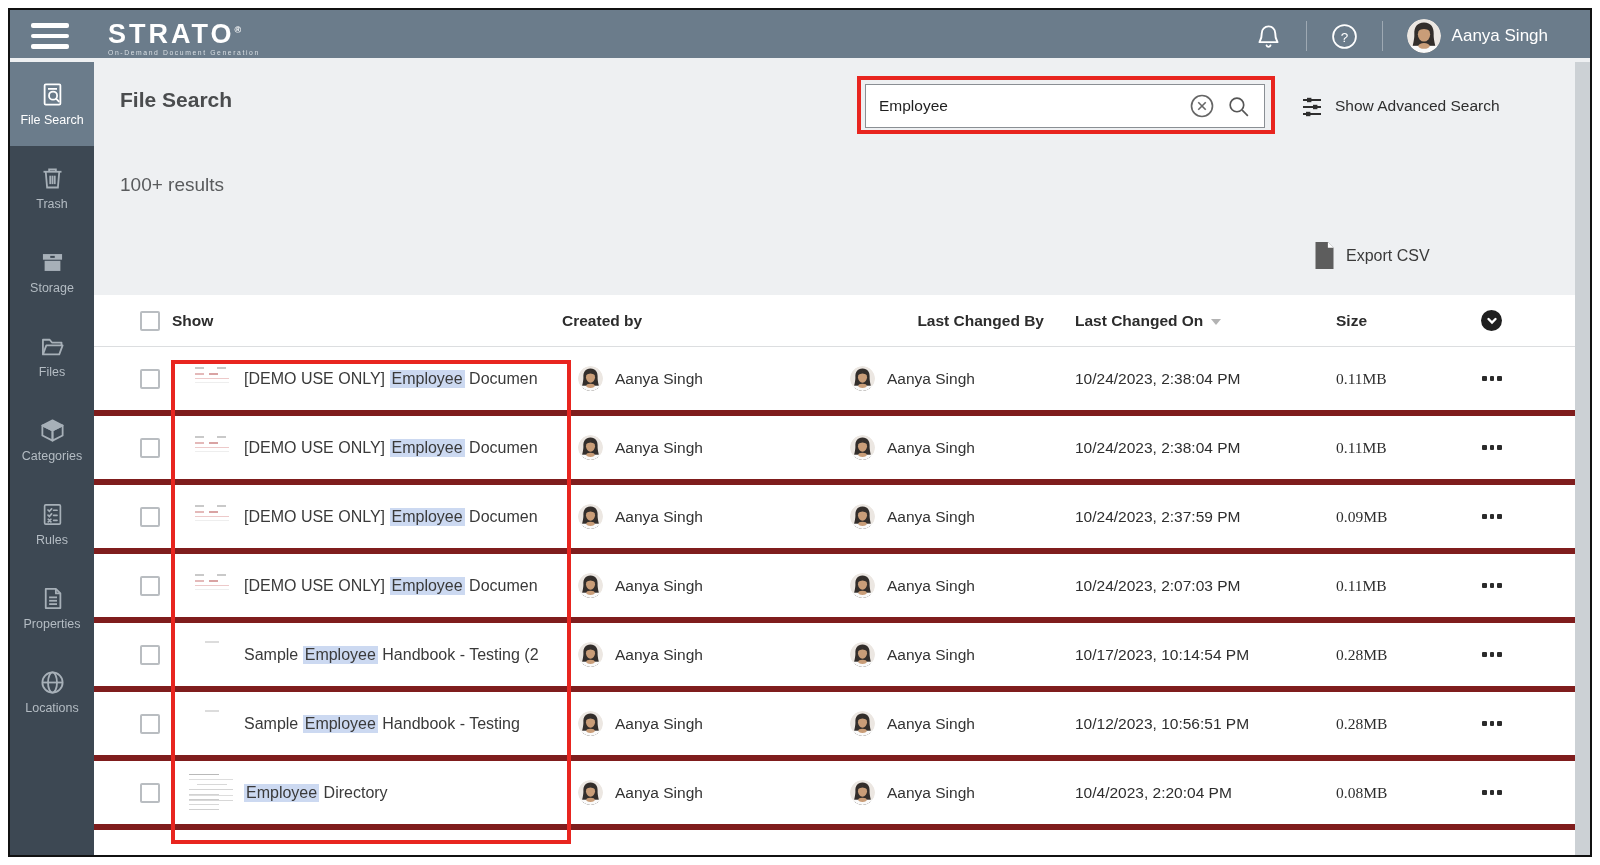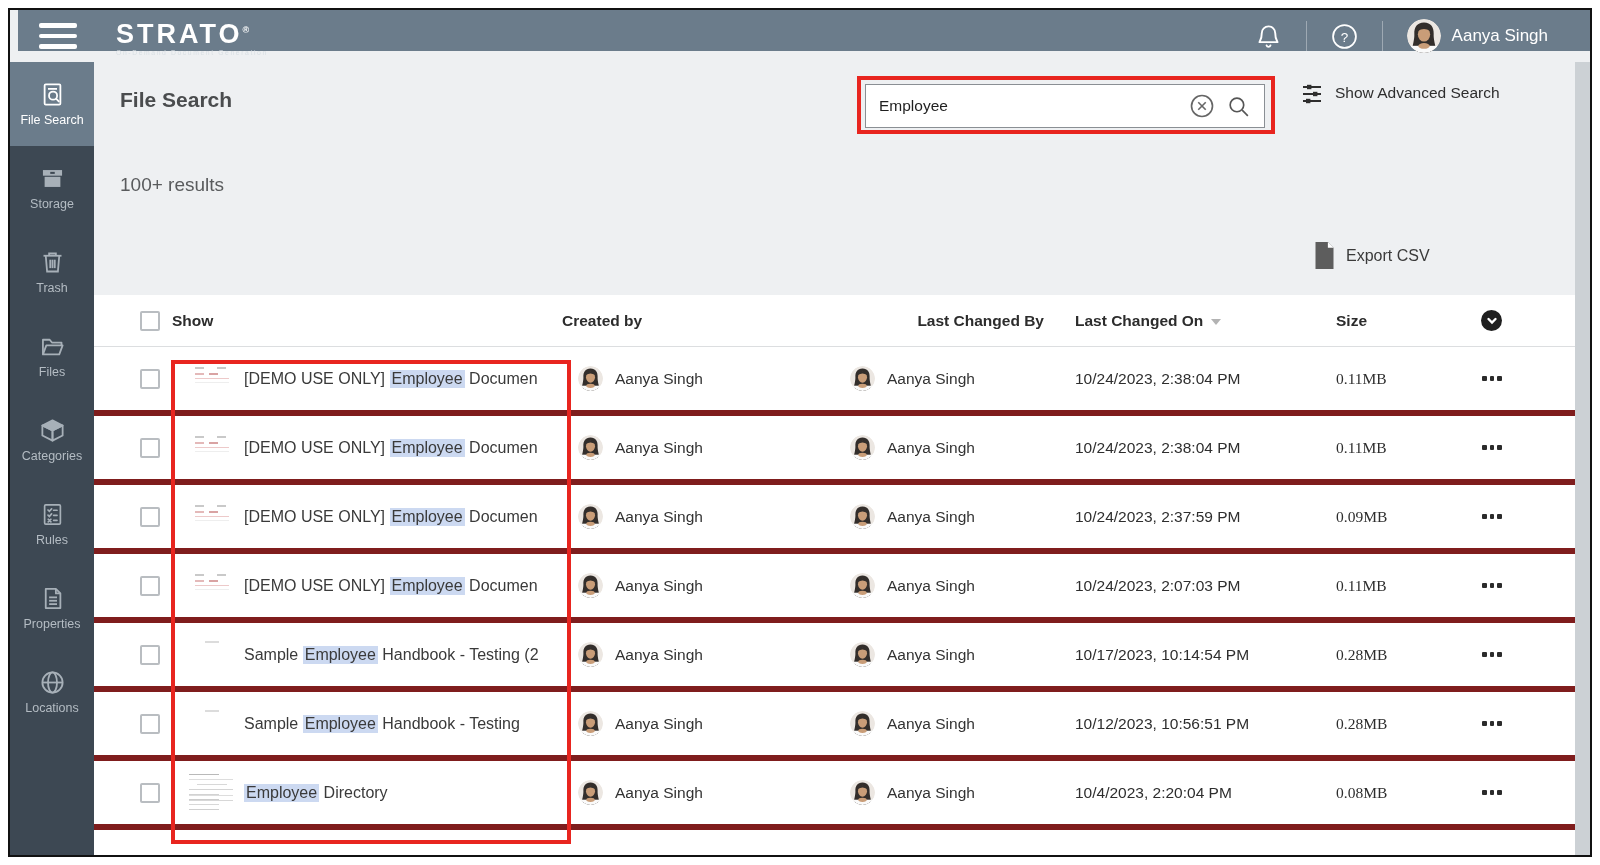--- a/index.html
+++ b/index.html
@@ -1,21 +1,21 @@
 <!DOCTYPE html>
 <html><head>
 <meta charset="utf-8">
 <style>
   * { margin:0; padding:0; box-sizing:border-box; }
   html,body { width:1600px; height:865px; background:#ffffff; font-family:"Liberation Sans", sans-serif; }
 
   .frame { position:absolute; left:8px; top:8px; width:1584px; height:849px; border:2px solid #111; background:#eef0f2; overflow:hidden; }
 
   
-  .topbar { position:absolute; left:8px; top:0; right:0; height:41px; background:#6b7c8b; z-index:5; }
+  .topbar { position:absolute; left:0; top:0; right:0; height:48px; background:#6b7c8b; z-index:5; }
   .hamburger { position:absolute; left:21px; top:13px; width:38px; height:26px; cursor:pointer; }
   .hamburger span { display:block; width:38px; height:4.5px; background:#fff; border-radius:2px; margin-bottom:6px; }
   .logo { position:absolute; left:98px; top:6px; color:#fff; }
   .logo .word { font-size:27px; font-weight:bold; letter-spacing:3px; line-height:28px; }
   .logo .word sup { font-size:9px; letter-spacing:0; }
   .logo .tag { font-size:6.8px; letter-spacing:1.6px; color:#d9dfe4; margin-top:1px; }
   .top-right { position:absolute; right:42px; top:0; height:52px; display:flex; align-items:center; gap:24px; }
   .tsep { width:1px; height:30px; background:rgba(255,255,255,.35); }
   .user { display:flex; align-items:center; gap:11px; cursor:pointer; }
   .user .uname { color:#fff; font-size:17px; }
@@ -35,21 +35,21 @@
   
   .main { position:absolute; left:84px; top:52px; right:0; bottom:0; background:#eef0f2; }
   .scrollstrip { position:absolute; top:0; right:0; bottom:0; width:15px; background:#ccd1d5; }
   .page-title { position:absolute; left:26px; top:26px; font-size:21px; font-weight:bold; color:#4a4c4e; }
   .results { position:absolute; left:26px; top:112px; font-size:19px; font-weight:normal; color:#595b5d; }
 
   .search-wrap { position:absolute; left:771px; top:22px; width:400px; height:44px; background:#fff; border:1px solid #8a8f94; display:flex; align-items:center; padding:0 13px; }
   .search-wrap input { flex:1; border:none; outline:none; font-size:15.5px; color:#1f1f1f; font-family:"Liberation Sans", sans-serif; background:transparent; }
   .sw-icon { flex:0 0 auto; margin-left:10px; cursor:pointer; display:flex; }
 
-  .advanced { position:absolute; left:1206px; top:9px; height:44px; display:flex; align-items:center; gap:11px; cursor:pointer;justify-content:center; }
+  .advanced { position:absolute; left:1206px; top:22px; height:44px; display:flex; align-items:center; gap:11px; cursor:pointer;justify-content:center; }
   .advanced .alabel { font-size:15.5px; color:#2e2e2e; }
 
   .toolbar { position:absolute; left:1219px; top:180px; display:flex; align-items:center; gap:44px;flex-direction:column; }
   .tool { display:flex; align-items:center; gap:10px; cursor:pointer; }
   .tool .tlabel { font-size:16px; color:#3a3a3a; }
 
   
   .table { position:absolute; left:0; top:233px; right:15px; bottom:0; background:#fff; }
   .grid { display:grid; grid-template-columns:46px 20px 24px 60px 310px 250px 240px 260px 150px 1fr; align-items:center; }
   .thead { height:52px; border-bottom:1px solid #dcdee0; }
@@ -163,39 +163,39 @@
             <line x1="8" y1="7" x2="16" y2="7"></line>
             <circle cx="12.5" cy="13" r="3.6"></circle>
             <line x1="15.2" y1="15.7" x2="18" y2="18.5"></line>
           </svg>
       </span>
       <span class="slabel">File Search</span>
     </div>
     <div class="snav-item">
       <span>
         <svg width="27" height="27" viewBox="0 0 24 24" fill="none" stroke-width="1.6">
-            <rect x="3.5" y="4.5" width="17" height="5" fill="#a7b0b8" stroke="none"></rect>
-            <rect x="5" y="10.5" width="14" height="9" fill="#a7b0b8" stroke="none"></rect>
-            <line x1="10" y1="7" x2="14" y2="7" stroke="#3d4853" stroke-width="1.8"></line>
-          </svg>
-      </span>
-      <span class="slabel">Storage</span>
-    </div>
-    <div class="snav-item">
-      <span>
-        <svg width="27" height="27" viewBox="0 0 24 24" fill="none" stroke-width="1.6">
             <path d="M4 6 h16"></path>
             <path d="M9 6 V4 h6 v2"></path>
             <path d="M6 6 l1.2 14 h9.6 L18 6"></path>
             <line x1="10" y1="9.5" x2="10" y2="17"></line>
             <line x1="12" y1="9.5" x2="12" y2="17"></line>
             <line x1="14" y1="9.5" x2="14" y2="17"></line>
           </svg>
       </span>
       <span class="slabel">Trash</span>
+    </div>
+    <div class="snav-item">
+      <span>
+        <svg width="27" height="27" viewBox="0 0 24 24" fill="none" stroke-width="1.6">
+            <rect x="3.5" y="4.5" width="17" height="5" fill="#a7b0b8" stroke="none"></rect>
+            <rect x="5" y="10.5" width="14" height="9" fill="#a7b0b8" stroke="none"></rect>
+            <line x1="10" y1="7" x2="14" y2="7" stroke="#3d4853" stroke-width="1.8"></line>
+          </svg>
+      </span>
+      <span class="slabel">Storage</span>
     </div>
     <div class="snav-item">
       <span>
         <svg width="27" height="27" viewBox="0 0 24 24" fill="none" stroke-width="1.6" stroke-linejoin="round">
             <path d="M3.5 19 V6 h6 l2 2.5 h8.5 V11"></path>
             <path d="M3.5 19 L6.5 11 h14.5 L18 19 Z"></path>
           </svg>
       </span>
       <span class="slabel">Files</span>
     </div>

